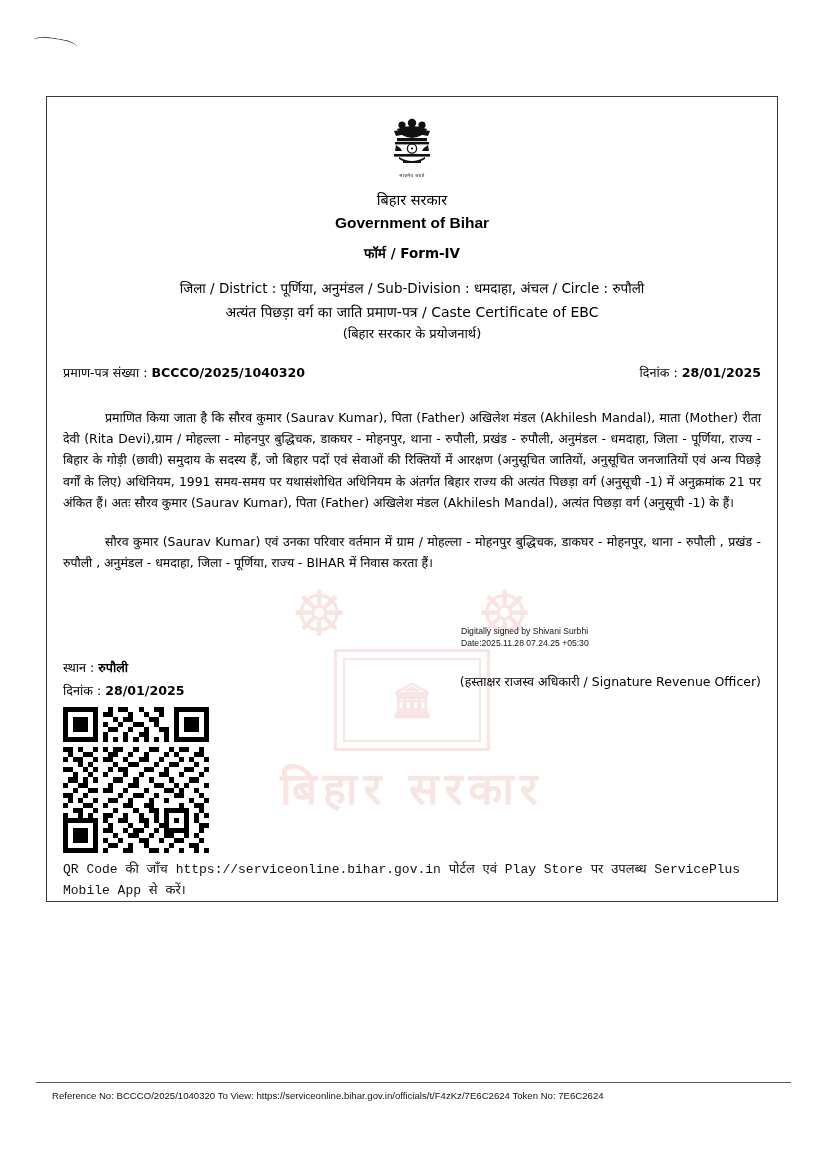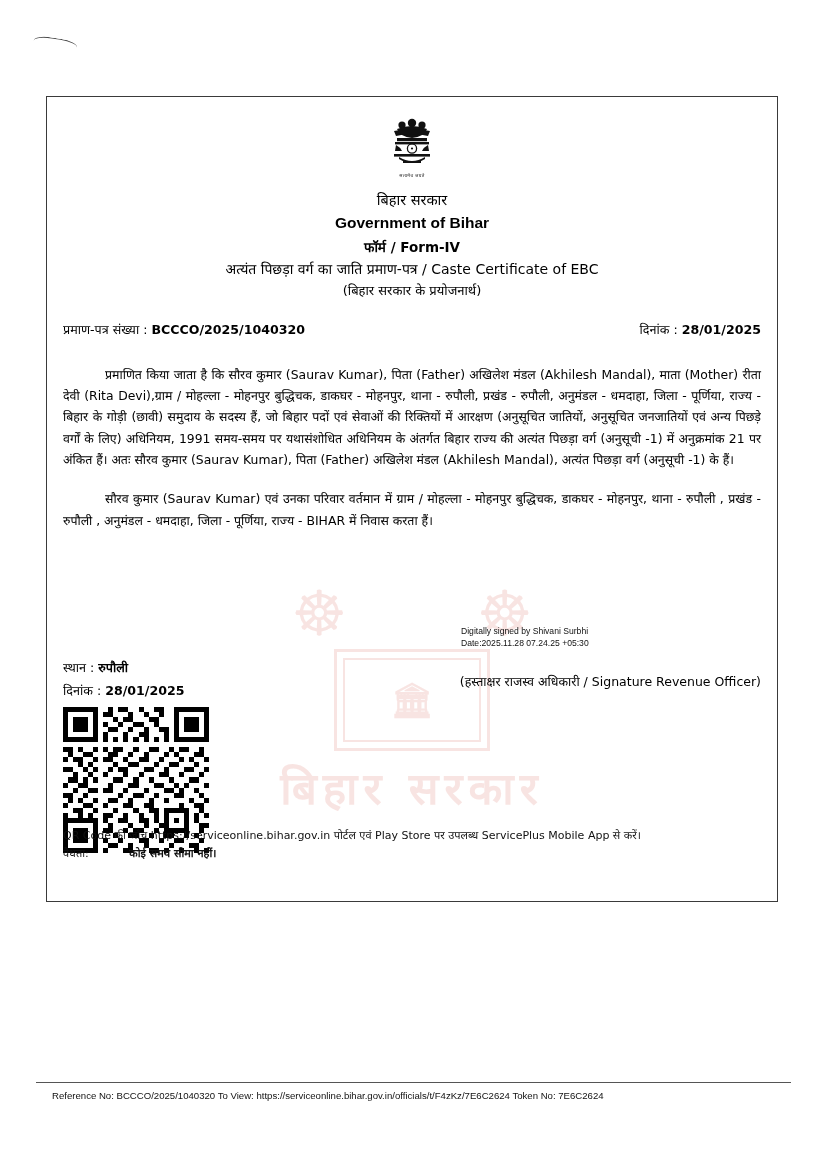--- a/index.html
+++ b/index.html
@@ -128,21 +128,21 @@
   }
   .eng-title {
     font-size: 15.5px;
     font-weight: bold;
     margin-top: 5px;
     font-family: "Liberation Sans", sans-serif;
   }
   .form-line {
     font-size: 13.5px;
     font-weight: bold;
-    margin-top: 6px;
+    margin-top: 12px;
   }
   .district-line {
     font-size: 13.5px;
     margin-top: 16px;
     line-height: 1.55;
   }
   .cert-type {
     font-size: 14px;
     margin-top: 3px;
   }
@@ -205,25 +205,26 @@
     top: 610px;
     width: 146px;
     height: 146px;
     z-index: 3;
     background: #fff;
   }
   .qr-wrap svg { display: block; }
   .footnotes {
     position: absolute;
     left: 16px;
-    top: 730px;
+    top: 762px;
     z-index: 3;
-    font-size: 11px;
+    font-size: 13px;
     line-height: 1.65;
     color: #111;
+    font-family: Liberation Mono, monospace;
   }
   .footnotes b { font-weight: bold; padding-left: 37px; }
   
   .bottom-rule {
     position: absolute;
     left: 36px;
     right: 36px;
     top: 1082px;
     border-top: 1px solid #555;
   }
@@ -283,20 +284,21 @@
             </g>
           </svg>
           <div class="emb-cap">सत्यमेव जयते</div>
         </div>
       </div>
 
       <div class="center hindi-title">बिहार सरकार</div>
       <div class="center eng-title">Government of Bihar</div>
       <div class="center form-line">फॉर्म / Form-IV</div>
 
+      <div class="center district-line">जिला / District : पूर्णिया, अनुमंडल / Sub-Division : धमदाहा, अंचल / Circle : रुपौली</div>
       <div class="center cert-type">अत्यंत पिछड़ा वर्ग का जाति प्रमाण-पत्र / Caste Certificate of EBC</div>
       <div class="center purpose">(बिहार सरकार के प्रयोजनार्थ)</div>
 
       <div class="meta-row">
         <div>
           <span>प्रमाण-पत्र संख्या : </span><b>BCCCO/2025/1040320</b>
         </div>
         <div>
           <span>दिनांक : </span><b>28/01/2025</b>
         </div>

